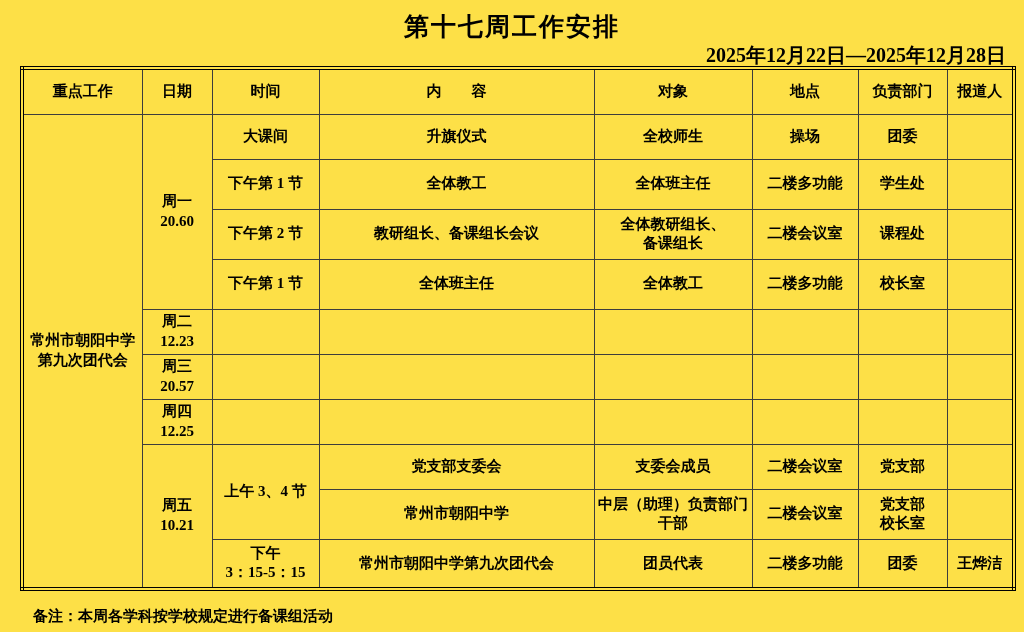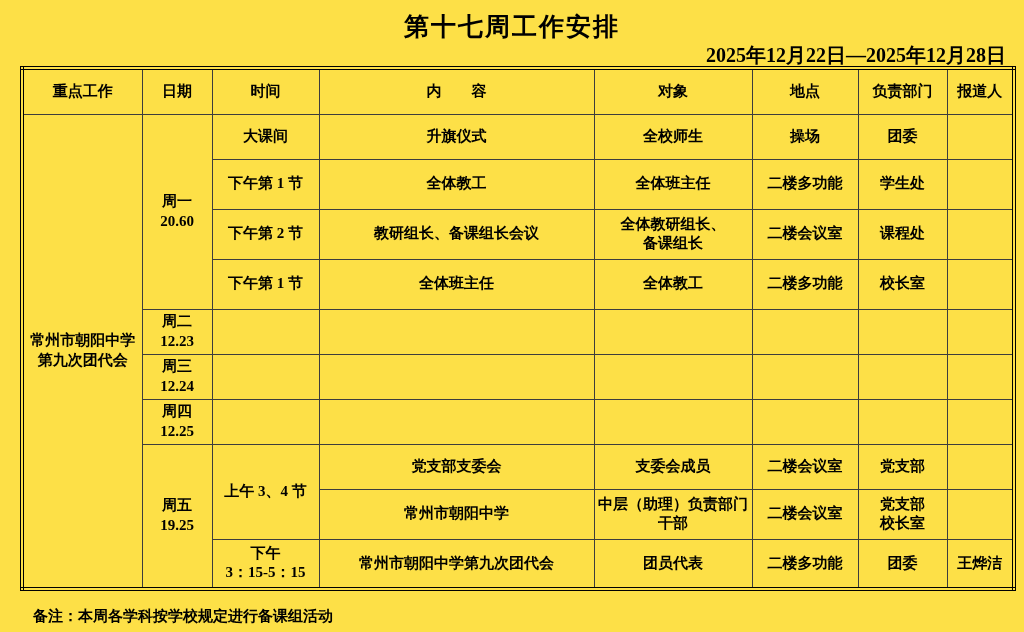--- a/index.html
+++ b/index.html
@@ -151,21 +151,21 @@
         <td></td>
         <td></td>
         <td></td>
         <td></td>
         <td></td>
         <td></td>
       </tr>
 
       <tr class="h45">
         <td>周三
-12.24</td>
+20.57</td>
         <td></td>
         <td></td>
         <td></td>
         <td></td>
         <td></td>
         <td></td>
       </tr>
 
       <tr class="h45">
         <td>周四
@@ -173,21 +173,21 @@
         <td></td>
         <td></td>
         <td></td>
         <td></td>
         <td></td>
         <td></td>
       </tr>
 
       <tr class="h45">
         <td rowspan="3">周五
-19.25</td>
+10.21</td>
         <td rowspan="2">上午 3、4 节</td>
         <td>党支部支委会</td>
         <td>支委会成员</td>
         <td>二楼会议室</td>
         <td>党支部</td>
         <td></td>
       </tr>
 
       <tr class="h50">
         <td>常州市朝阳中学</td>

